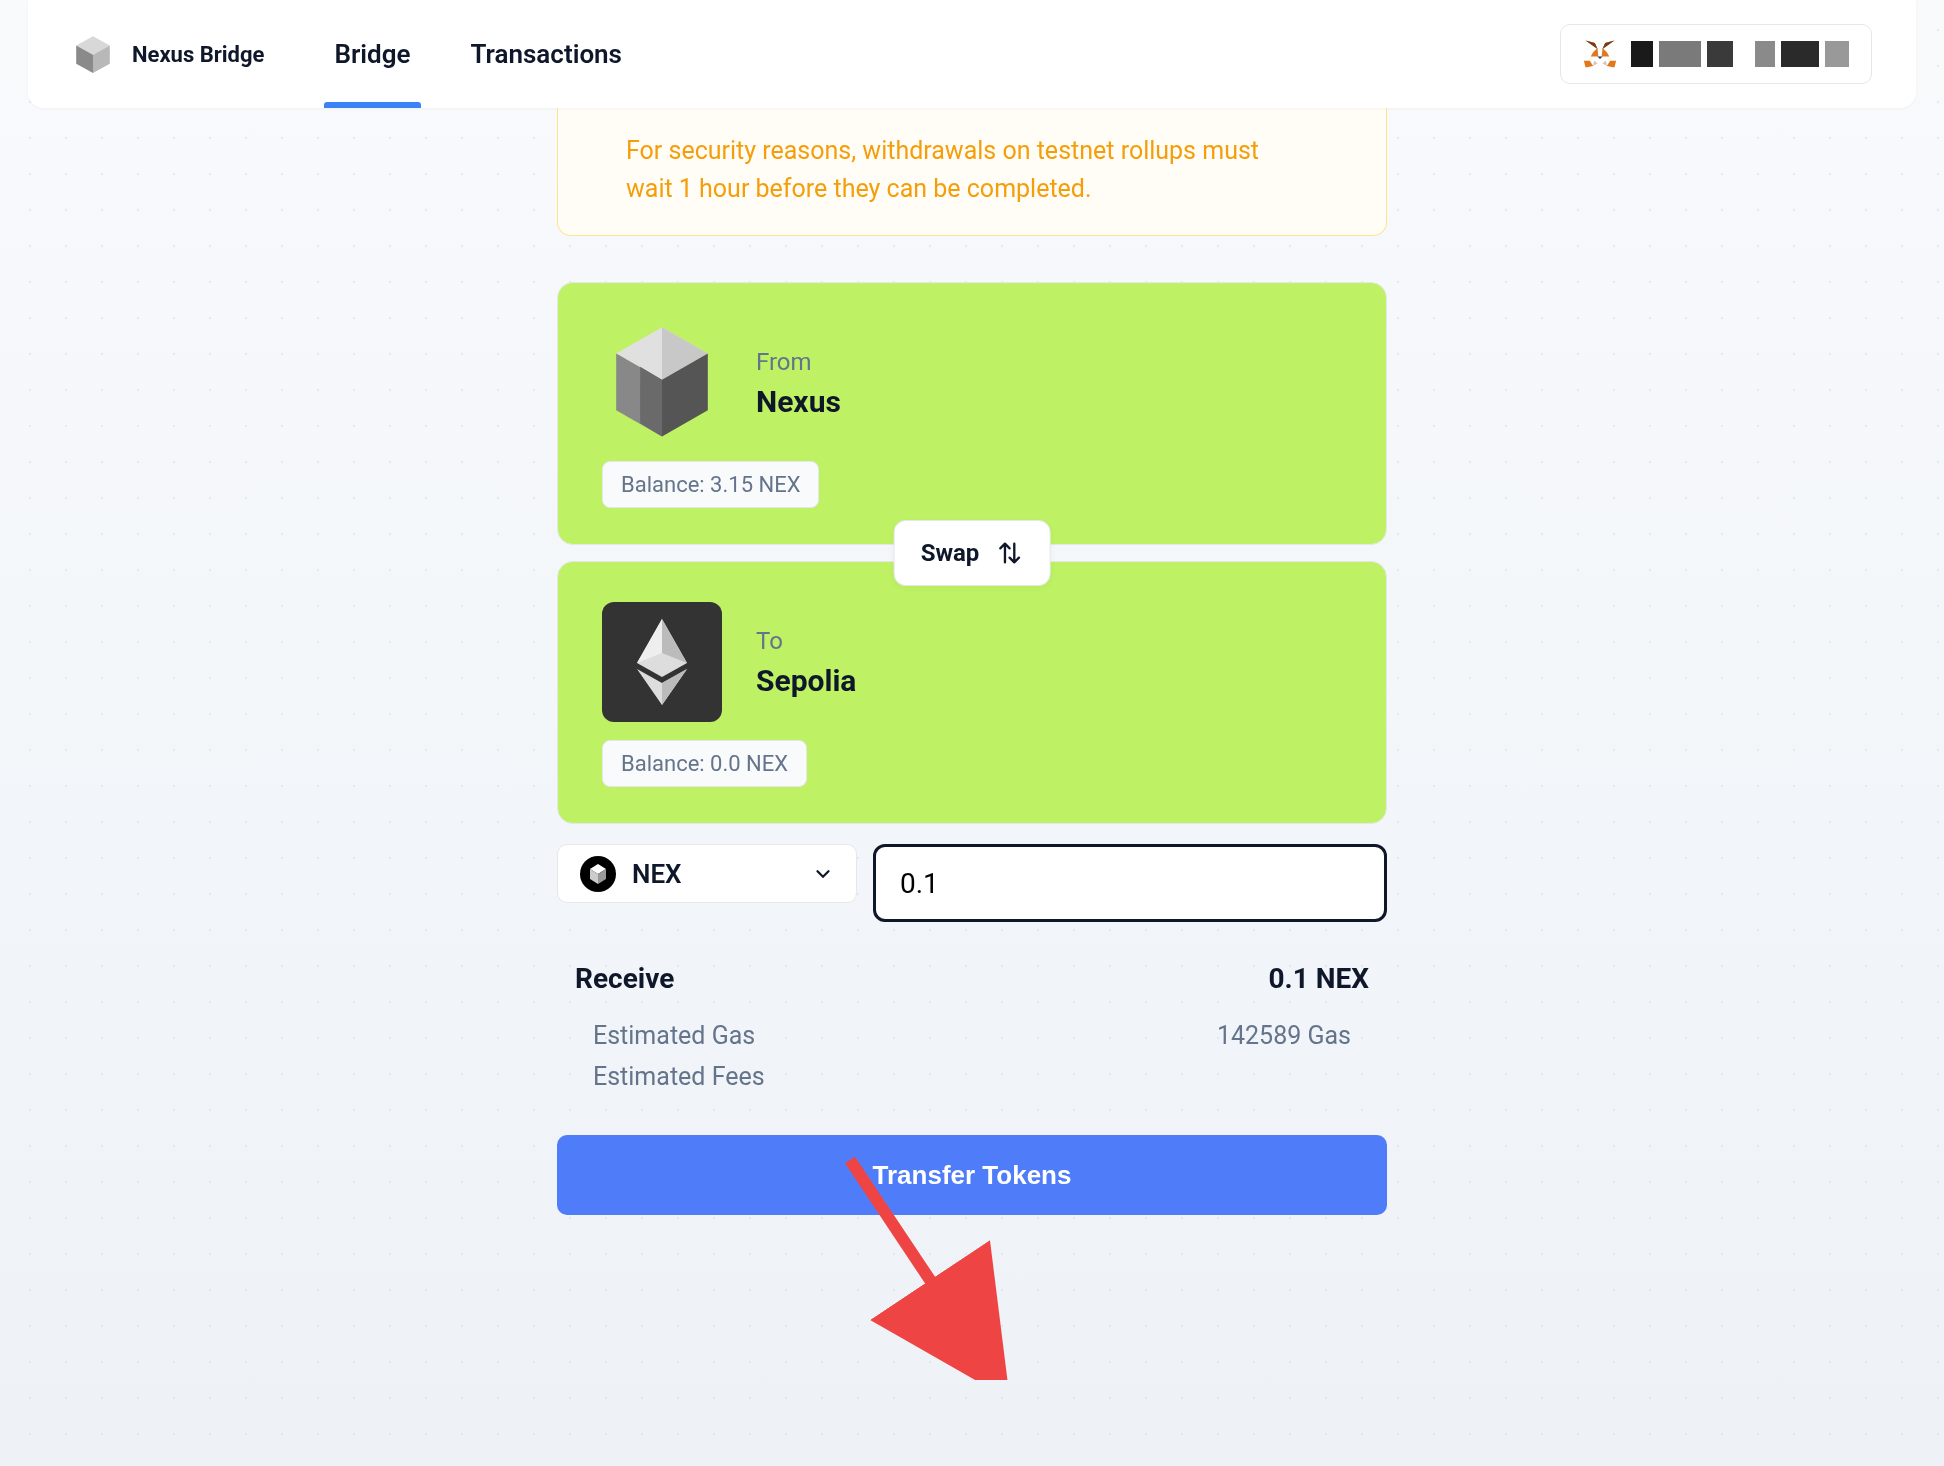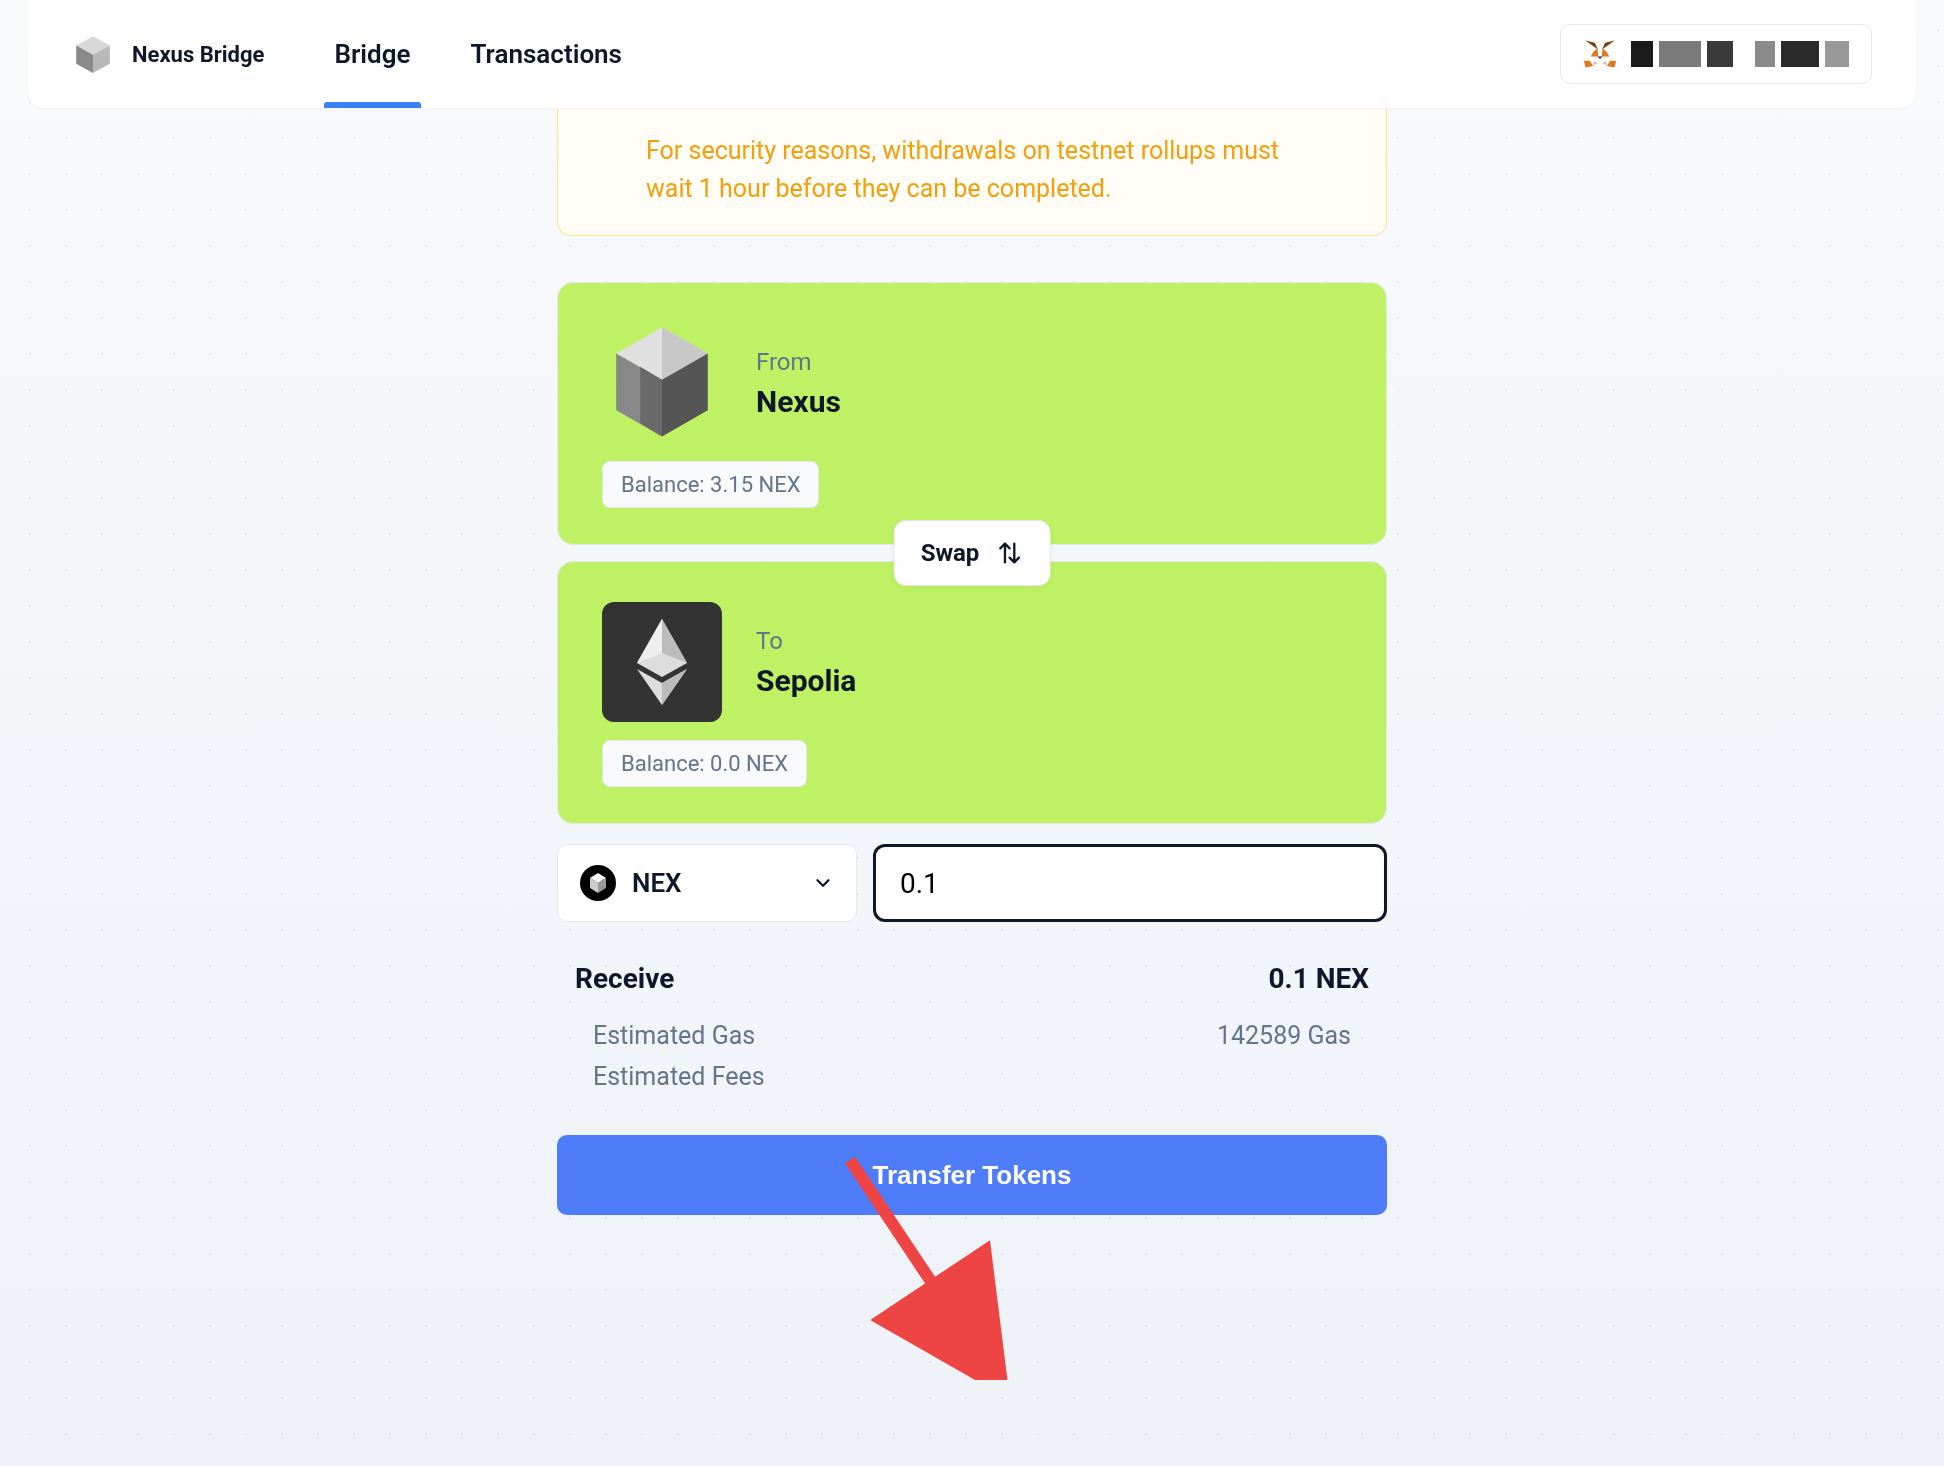--- a/index.html
+++ b/index.html
@@ -59,21 +59,21 @@
 .addr-seg.s1 { width: 22px; background: #1a1a1a; }
 .addr-seg.s2 { width: 42px; background: #7a7a7a; }
 .addr-seg.s3 { width: 26px; background: #3a3a3a; }
 .addr-seg.s4 { width: 20px; background: #8a8a8a; }
 .addr-seg.s5 { width: 38px; background: #2a2a2a; }
 .addr-seg.s6 { width: 24px; background: #999; }
 
 .main { position: relative; z-index: 1; width: 830px; margin: 0 auto; padding-top: 0; }
 .notice {
   border: 1px solid #fde68a; background: #fffdf5;
-  border-radius: 0 0 14px 14px; padding: 24px 80px 28px 88px;
+  border-radius: 0 0 14px 14px; padding: 24px 80px 28px 68px;
   color: #f59e0b; font-size: 25px; line-height: 1.5;
   margin-bottom: 46px;
   border-top: none;
 }
 .card {
   background: #bef264; border: 1px solid #e5e7eb; border-radius: 16px;
   padding: 40px 44px 36px;
 }
 .chain-row { display: flex; align-items: center; gap: 34px; }
 .chain-icon { width: 120px; height: 120px; display: flex; align-items: center; justify-content: center; }
@@ -97,21 +97,21 @@
   background: #fff; border: 1px solid #e5e7eb; border-radius: 12px;
   padding: 18px 26px; display: flex; align-items: center; gap: 16px;
   font-size: 24px; font-weight: 700; color: #0f172a; cursor: pointer;
   box-shadow: 0 2px 6px rgba(0,0,0,0.04);
 }
 .swap-btn svg { width: 28px; height: 28px; }
 
 .input-row { display: flex; gap: 16px; margin-top: 20px; }
 .token-select {
   background: #fff; border: 1px solid #e5e7eb; border-radius: 10px;
-  padding: 0 22px; height: 78px; display: flex; align-items: center; gap: 16px;
+  padding: 0 22px; height: 59px; display: flex; align-items: center; gap: 16px;
   width: 300px; cursor: pointer;
 }
 .token-select .tok-icon {
   width: 36px; height: 36px; background: #000; border-radius: 50%;
   display: flex; align-items: center; justify-content: center;
 }
 .token-select .tok-icon svg { width: 20px; height: 22px; }
 .token-select .tok-sym { font-size: 26px; font-weight: 600; color: #0f172a; flex: 1; }
 .token-select .chev { color: #0f172a; }
 .amount-input {

